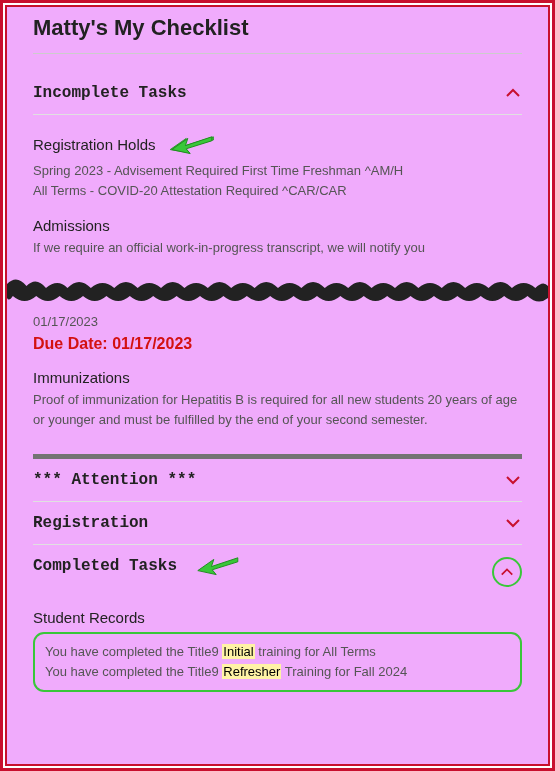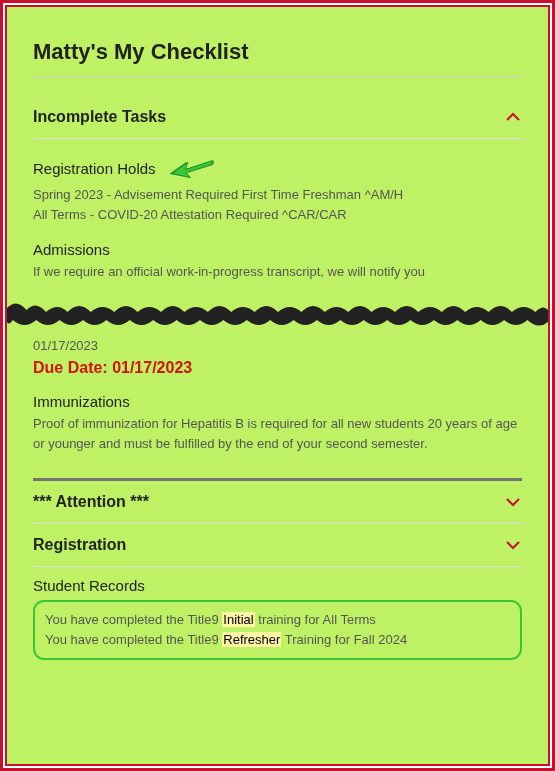--- a/index.html
+++ b/index.html
@@ -10,46 +10,47 @@
     height: 771px;
     overflow: hidden;
   }
   .outer-frame {
     border: 3px solid #c8102e;
     padding: 2px;
     height: 100%;
   }
   .inner-frame {
     border: 2px solid #c8102e;
-    background: #bef264;
+    background: #f0abfc;
     height: 100%;
-    padding: 32px 26px 12px 26px;
+    padding: 8px 26px 12px 26px;
     position: relative;
     overflow: hidden;
   }
   .page-title {
     font-size: 22px;
     font-weight: 700;
     color: #222;
     margin-bottom: 12px;
   }
   .title-rule {
     border: none;
     border-top: 1px solid #ccc;
     margin-bottom: 18px;
   }
   .accordion-head {
     display: flex;
     justify-content: space-between;
     padding: 12px 0;
     border-bottom: 1px solid #e0e0e0;
     cursor: pointer;
+    font-family: Liberation Mono, monospace;
   }
   .accordion-head.no-top-border { border-top: none; }
-  .accordion-head.with-top-border { border-top: 3px solid #737373; }
+  .accordion-head.with-top-border { border-top: 5px solid #737373; }
   .accordion-title {
     font-size: 16px;
     font-weight: 700;
     color: #222;
   }
   .chevron {
     width: 18px;
     height: 18px;
     flex: 0 0 18px;
     display: flex;
@@ -194,20 +195,35 @@
 
     <div class="accordion-head">
       <span class="accordion-title">Registration</span>
       <span class="chevron">
         <svg viewBox="0 0 16 16" width="16" height="16">
             <path d="M2 5 L8 11 L14 5" fill="none" stroke="#c8102e" stroke-width="2"></path>
           </svg>
       </span>
     </div>
 
+    <div class="accordion-head completed-wrap" style="border-bottom:none;">
+      <span class="accordion-title">Completed Tasks</span>
+      <span class="green-arrow arrow-abs">
+        <svg viewBox="0 0 60 30" width="48" height="26">
+          <polygon points="6,22 26,8 23,17 56,6 56,11 24,21 29,27" fill="#39c739" stroke="#1e8c1e" stroke-width="1.2"></polygon>
+        </svg>
+      </span>
+      <span class="chevron-circle">
+        <span class="chevron">
+          <svg viewBox="0 0 16 16" width="14" height="14">
+              <path d="M2 11 L8 5 L14 11" fill="none" stroke="#c8102e" stroke-width="2"></path>
+            </svg>
+        </span>
+      </span>
+    </div>
 
     <div class="sub-head" style="margin-top:10px;">
       <span>Student Records</span>
     </div>
 
     <div class="highlight-box">
       <div class="body-text">
         <span>You have completed the Title9 </span><mark class="hl">Initial</mark><span> training for All Terms</span>
       </div>
       <div class="body-text">

